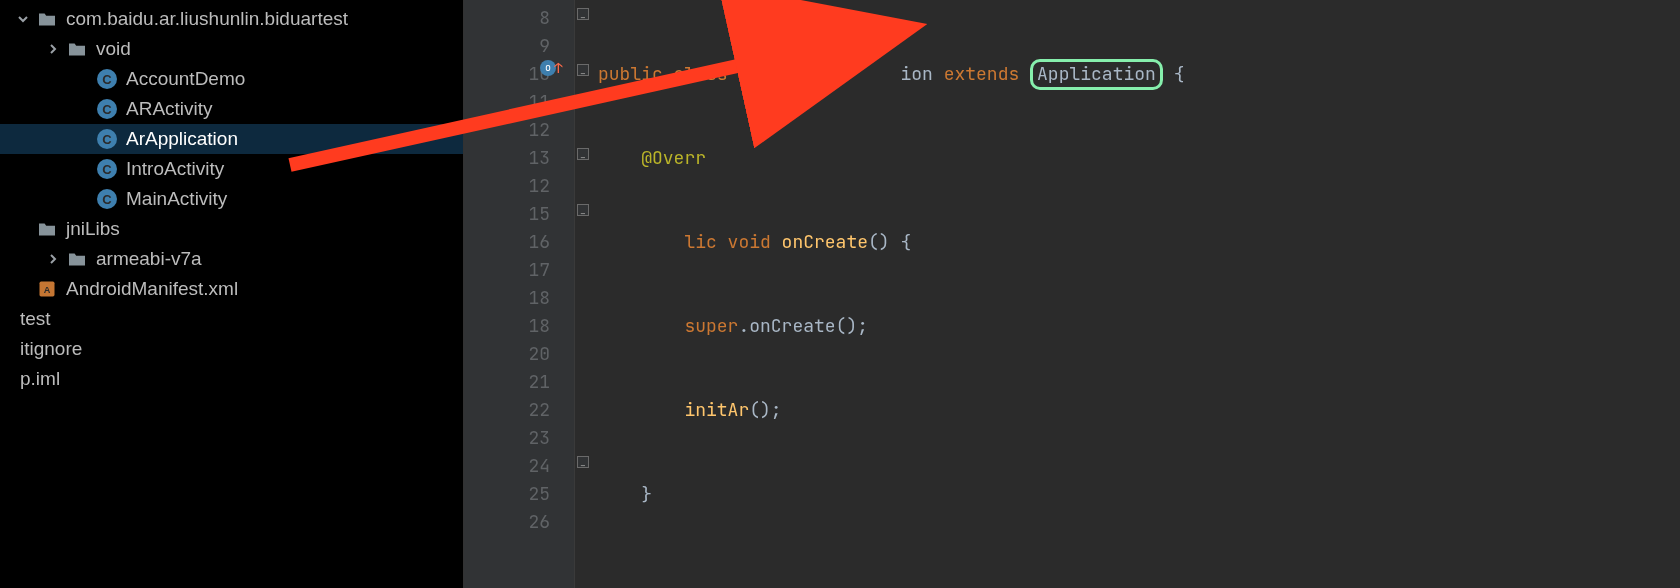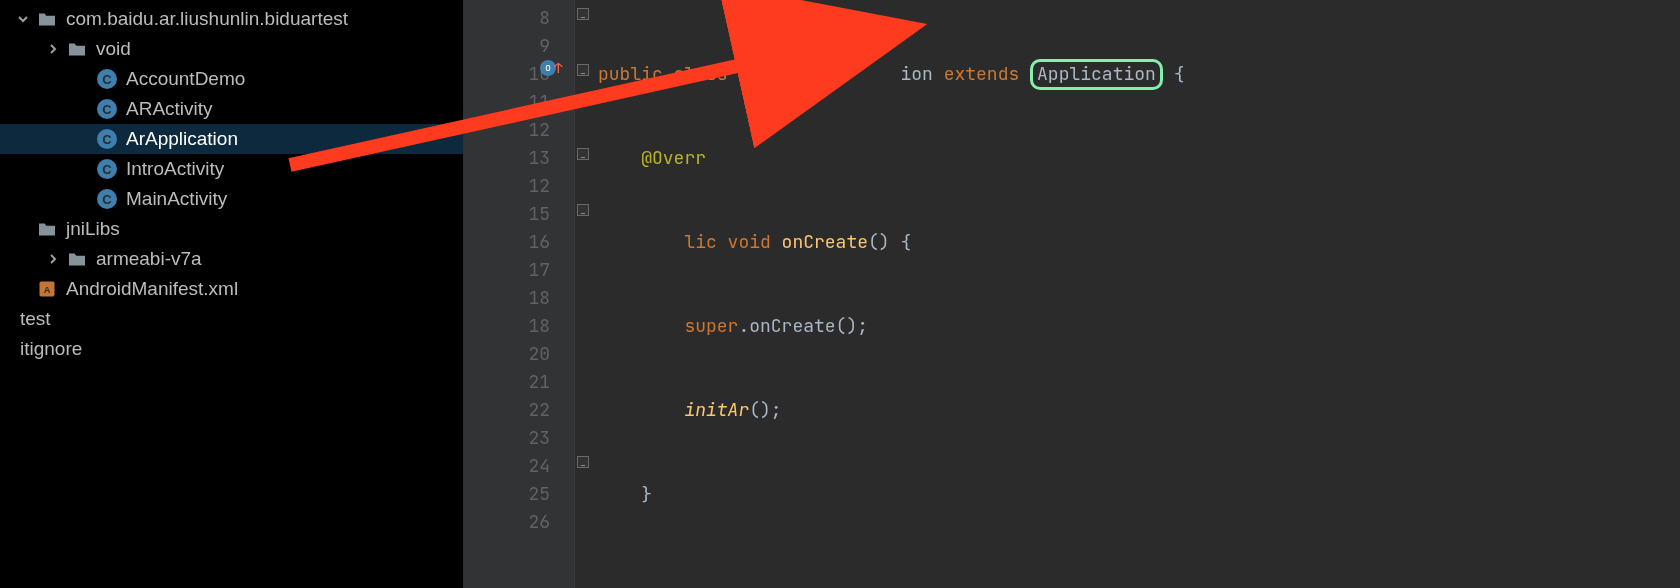--- a/index.html
+++ b/index.html
@@ -116,21 +116,21 @@
     flex: 1;
     padding-left: 6px;
     padding-top: 4px;
     font-family: "JetBrains Mono", Consolas, monospace;
     white-space: pre;
     position: relative;
   }
   .code .line { height: 28px; }
   .kw { color: #cc7832; }
   .ann { color: #bbb529; }
-  .fn { color: #ffc66d; font-style: italic; }
+  .fn { color: #ffc66d; }
   .fn2 { color: #ffc66d; }
   .plain { color: #a9b7c6; }
   .boxed {
     border: 3px solid #86efac;
     border-radius: 10px;
     padding: 0 4px 2px 4px;
   }
   .override-marker {
     position: absolute;
     left: 76px;
@@ -270,20 +270,25 @@
       </div>
       <div class="tree-row">
         <span class="indent" style="width: 0px;"></span>
         <span class="arrow"></span>
         <span class="tree-label">test</span>
       </div>
       <div class="tree-row">
         <span class="indent" style="width: 0px;"></span>
         <span class="arrow"></span>
         <span class="tree-label">itignore</span>
+      </div>
+      <div class="tree-row">
+        <span class="indent" style="width: 0px;"></span>
+        <span class="arrow"></span>
+        <span class="tree-label">p.iml</span>
       </div>
     </div>
 
   <div class="editor">
     <div class="gutter" id="gutter">
       <div class="override-marker">o</div>
     <div class="ln">8</div>
         <div class="ln">9</div>
         <div class="ln">10</div>
         <div class="ln">11</div>

